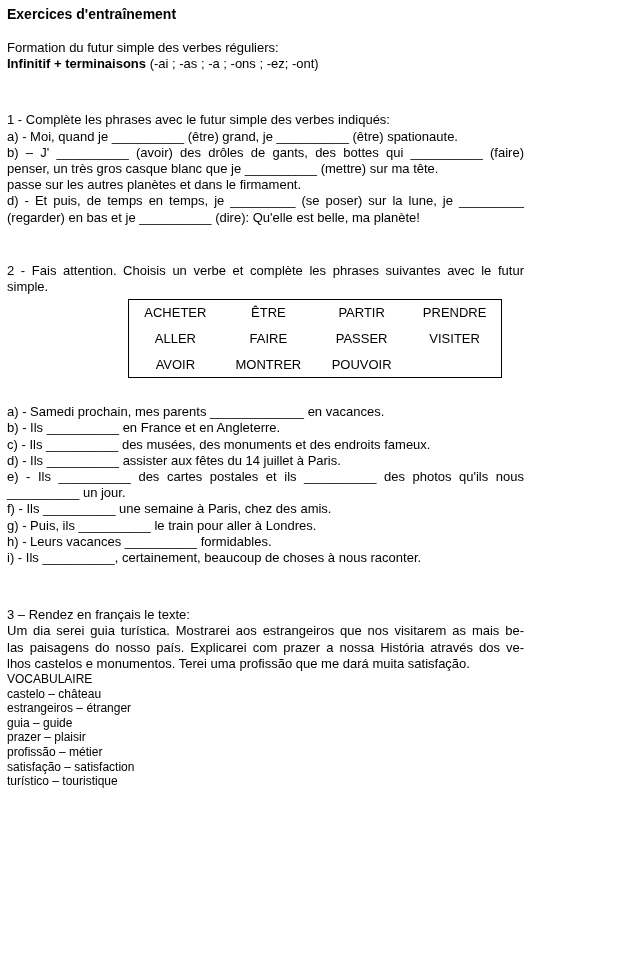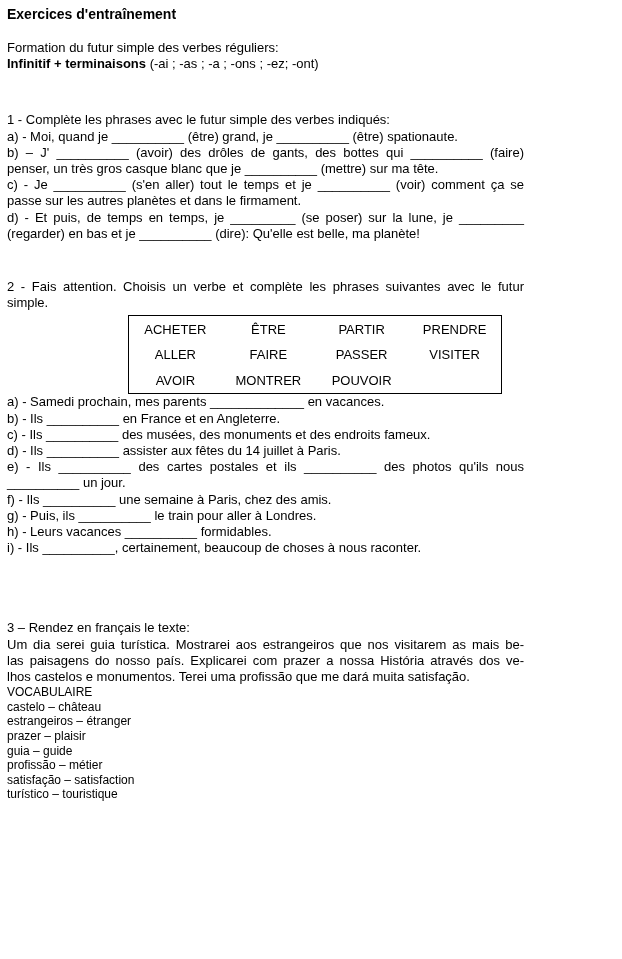--- a/index.html
+++ b/index.html
@@ -20,22 +20,22 @@
   .ex2 { margin-top: 37px; }
   .verb-table {
     margin-top: 4px; margin-left: 121px;
     border-collapse: collapse; table-layout: fixed;
     width: 374px; border: 1px solid #000000;
   }
   .verb-table td {
     width: 93px; height: 26px; text-align: center; vertical-align: middle;
     font-size: 13px; padding: 0; border: none;
   }
-  .ex2-items { }
-  .ex3 { margin-top: 64px; }
+  .ex2-items { margin-top: 26px; }
+  .ex3 { margin-top: 41px; }
   .vocab { font-size: 12px; line-height: 14.6px; }
   .vocab .vline { font-size: 12px; line-height: 14.6px; }
   b { font-weight: bold; }
 </style>
 </head>
 <body>
 
 <div class="page">
 
   <div class="doc-title">Exercices d'entraînement</div>
@@ -43,21 +43,20 @@
   <div class="intro">
     <div class="line">Formation du futur simple des verbes réguliers:</div>
     <div class="line"><b>Infinitif + terminaisons</b><span> (-ai ; -as ; -a ; -ons ; -ez; -ont)</span></div>
   </div>
 
   <div class="ex1">
     <div class="line">1 - Complète les phrases avec le futur simple des verbes indiqués:</div>
     <div class="line">a) - Moi, quand je __________ (être) grand, je __________ (être) spationaute.</div>
     <div class="line jl">b) – J' __________ (avoir) des drôles de gants, des bottes qui __________ (faire)</div>
     <div class="line">penser, un très gros casque blanc que je __________ (mettre) sur ma tête.</div>
-    <div class="line jl">c) - Je __________ (s'en aller) tout le temps et je __________ (voir) comment ça se</div>
     <div class="line">passe sur les autres planètes et dans le firmament.</div>
     <div class="line jl">d) - Et puis, de temps en temps, je _________ (se poser) sur la lune, je _________</div>
     <div class="line">(regarder) en bas et je __________ (dire): Qu'elle est belle, ma planète!</div>
   </div>
 
   <div class="ex2">
     <div class="line jl">2 - Fais attention. Choisis un verbe et complète les phrases suivantes avec le futur</div>
     <div class="line">simple.</div>
 
     <table class="verb-table">
@@ -101,20 +100,20 @@
     <div class="line">3 – Rendez en français le texte:</div>
     <div class="line jl">Um dia serei guia turística. Mostrarei aos estrangeiros que nos visitarem as mais be-</div>
     <div class="line jl">las paisagens do nosso país. Explicarei com prazer a nossa História através dos ve-</div>
     <div class="line">lhos castelos e monumentos. Terei uma profissão que me dará muita satisfação.</div>
   </div>
 
   <div class="vocab">
     <div class="vline">VOCABULAIRE</div>
     <div class="vline">castelo – château</div>
     <div class="vline">estrangeiros – étranger</div>
+    <div class="vline">guia – guide</div>
     <div class="vline">prazer – plaisir</div>
-    <div class="vline">guia – guide</div>
     <div class="vline">profissão – métier</div>
     <div class="vline">satisfação – satisfaction</div>
     <div class="vline">turístico – touristique</div>
   </div>
 
 </div>
 
 </body></html>

